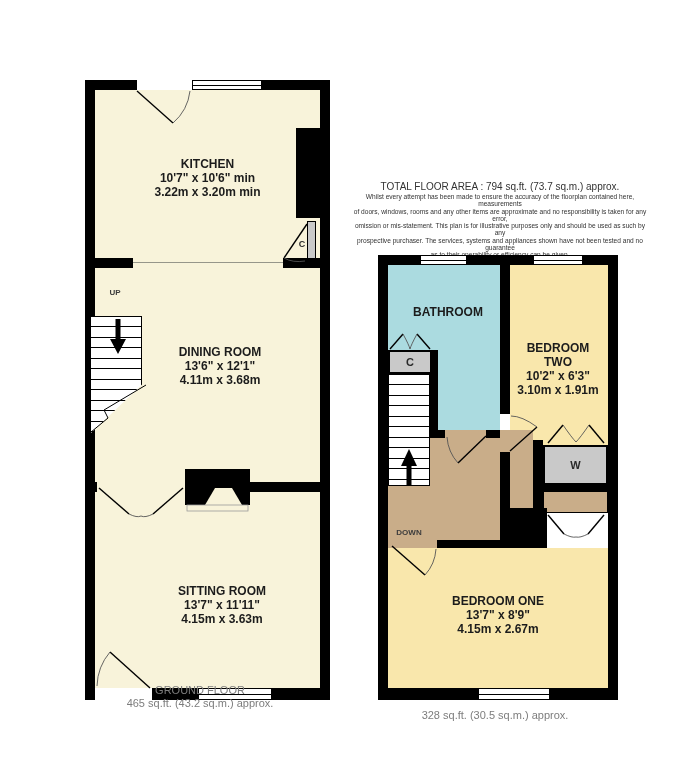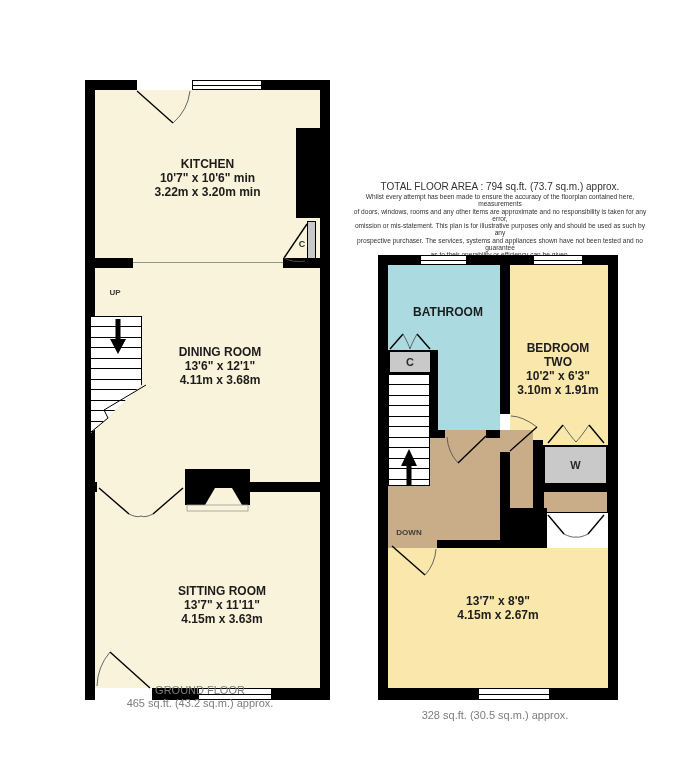--- a/index.html
+++ b/index.html
@@ -134,20 +134,21 @@
     <div class="lbl" style="left:388px;top:305px;width:120px;">
       <div>BATHROOM</div>
     </div>
     <div class="lbl" style="left:508px;top:341px;width:100px;">
       <div>BEDROOM</div>
       <div>TWO</div>
       <div>10'2"  x 6'3"</div>
       <div>3.10m  x 1.91m</div>
     </div>
     <div class="lbl" style="left:393px;top:594px;width:210px;">
+      <div>BEDROOM ONE</div>
       <div>13'7"  x 8'9"</div>
       <div>4.15m  x 2.67m</div>
     </div>
 
     <div class="flabel" style="left:355px;top:709px;width:280px;">
       <div>328 sq.ft. (30.5 sq.m.) approx.</div>
     </div>
   </div>
 
   <svg id="linework" width="700" height="779" viewBox="0 0 700 779">

